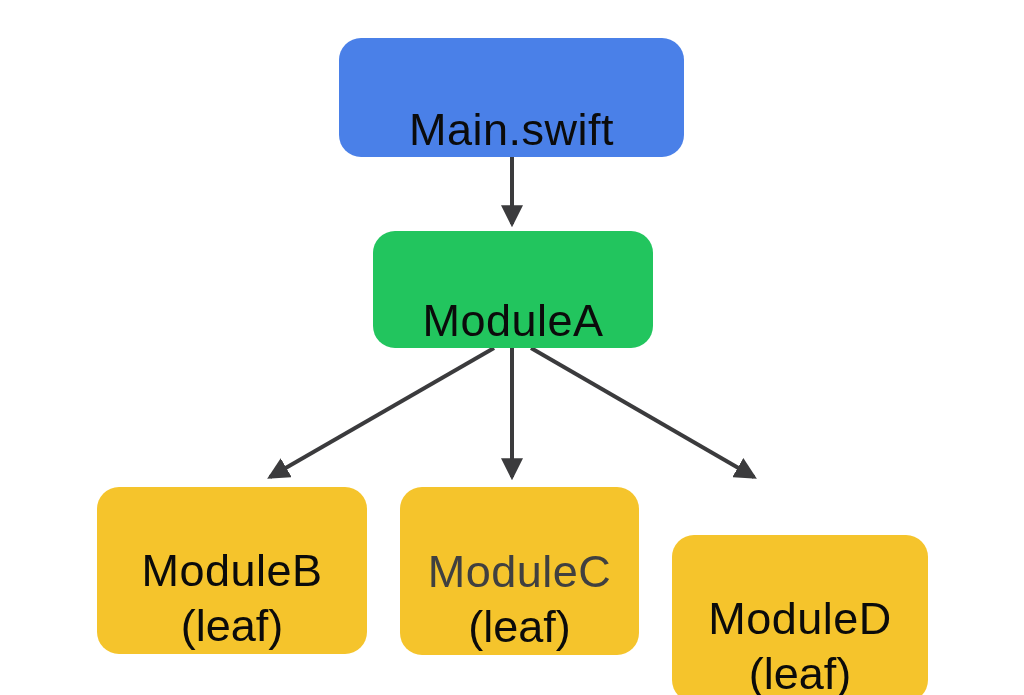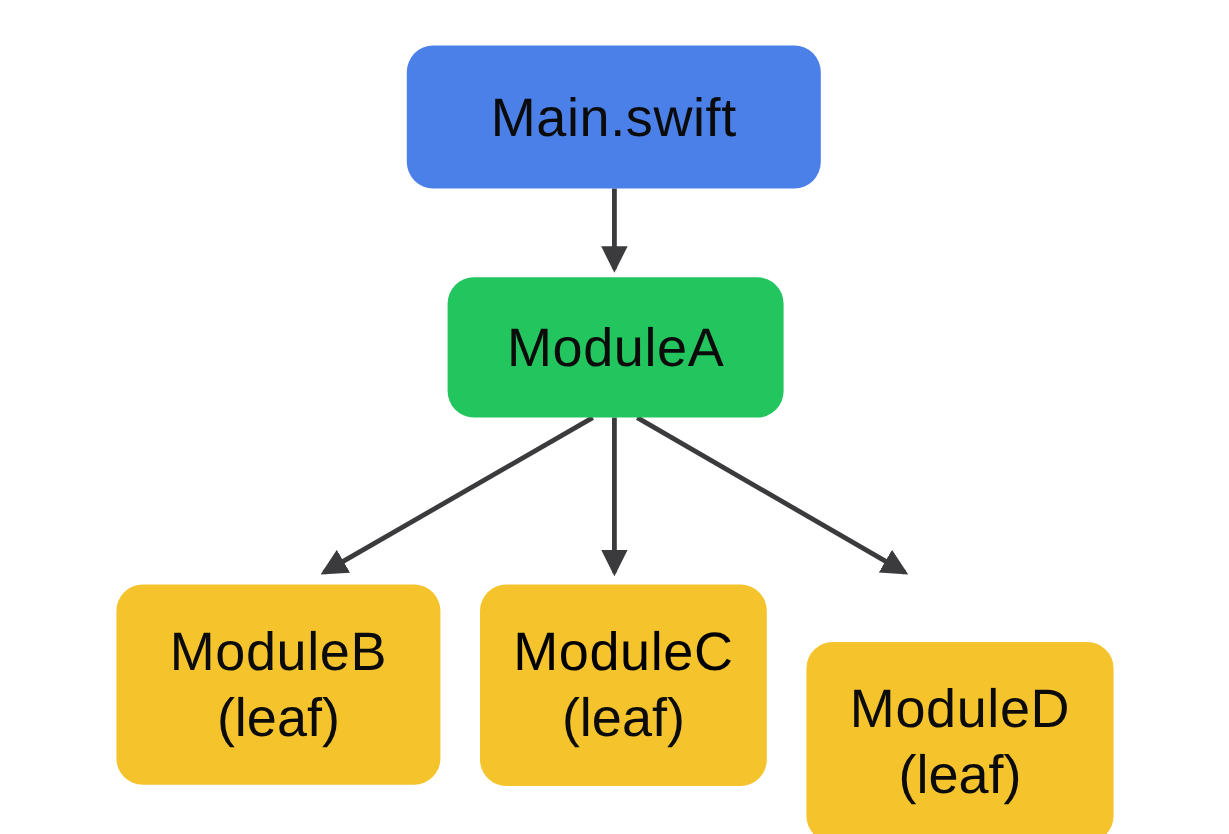--- a/index.html
+++ b/index.html
@@ -21,21 +21,21 @@
     top: 0;
     width: 1024px;
     height: 695px;
     pointer-events: none;
   }
   .node {
     position: absolute;
     display: flex;
     flex-direction: column;
     align-items: center;
-    justify-content: center;
+    justify-content: flex-end;
     border-radius: 22px;
     color: #0b0b0b;
     text-align: center;
     box-sizing: border-box;
   }
   .node .label {
     font-size: 45px;
     line-height: 54px;
     letter-spacing: 0.5px;
     white-space: nowrap;
@@ -75,21 +75,21 @@
   <div class="node node-modulea" style="background: #22c55e;">
     <div class="label" style="color: rgb(11, 11, 11);">ModuleA</div>
   </div>
 
   <div class="node node-moduleb" style="background: rgb(245, 196, 44);">
     <div class="label" style="color: rgb(11, 11, 11);">ModuleB</div>
     <div class="sublabel" style="color: rgb(11, 11, 11);">(leaf)</div>
   </div>
 
   <div class="node node-modulec" style="background: rgb(245, 196, 44);">
-    <div class="label" style="color: #000000;">ModuleC</div>
+    <div class="label" style="color: #404040;">ModuleC</div>
     <div class="sublabel" style="color: rgb(11, 11, 11);">(leaf)</div>
   </div>
 
   <div class="node node-moduled" style="background: rgb(245, 196, 44); margin-top: 48px;">
     <div class="label" style="color: rgb(11, 11, 11);">ModuleD</div>
     <div class="sublabel" style="color: rgb(11, 11, 11);">(leaf)</div>
   </div>
 
 </div>
 

